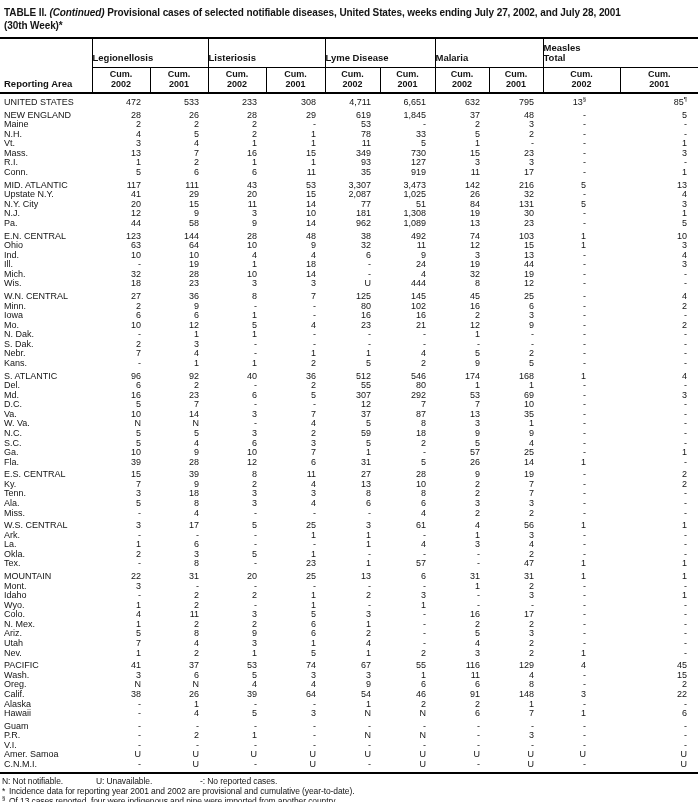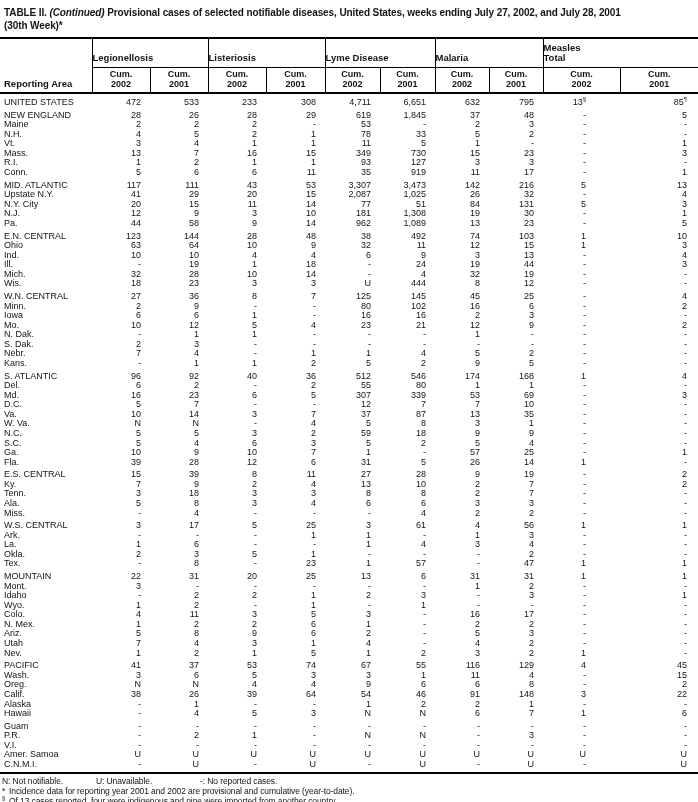--- a/index.html
+++ b/index.html
@@ -526,21 +526,21 @@
           <td class="num c9">-</td>
           <td class="num c10">-</td>
         </tr>
         <tr>
           <td class="area">Md.</td>
           <td class="num c1">16</td>
           <td class="num c2">23</td>
           <td class="num c3">6</td>
           <td class="num c4">5</td>
           <td class="num c5">307</td>
-          <td class="num c6">339</td>
+          <td class="num c6">292</td>
           <td class="num c7">53</td>
           <td class="num c8">69</td>
           <td class="num c9">-</td>
           <td class="num c10">3</td>
         </tr>
         <tr>
           <td class="area">D.C.</td>
           <td class="num c1">5</td>
           <td class="num c2">7</td>
           <td class="num c3">-</td>

